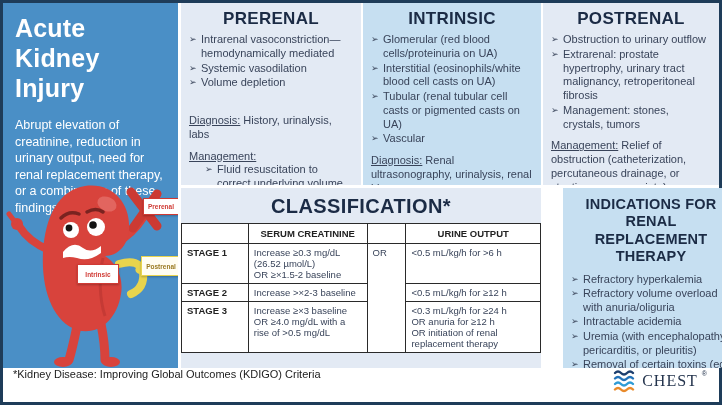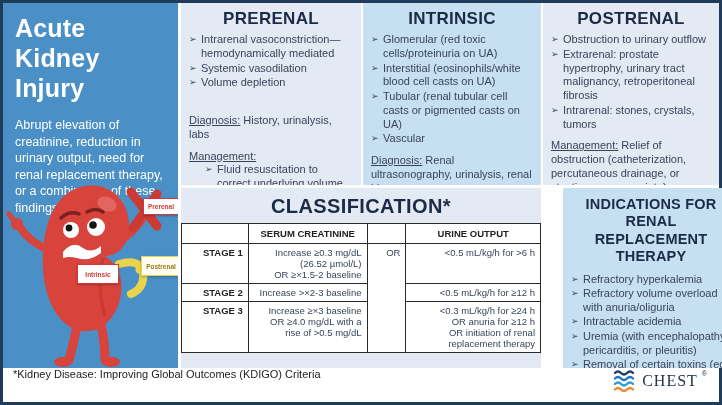--- a/index.html
+++ b/index.html
@@ -33,21 +33,21 @@
   .bm{flex:0 0 12px;font-size:9px;padding-top:1px;color:#39445a;}
   .bt{flex:1;}
   .indent{margin-left:16px;}
   .u{text-decoration:underline;margin-right:3px;}
   .dxblock{margin-top:8px;}
   .dx-gap-lg{margin-top:24px;}
 
   
   .class-title{font-size:20px;font-weight:bold;color:#1b2b45;text-align:center;margin:7px 0 5px 0;letter-spacing:.4px;}
   table.kdigo{border-collapse:collapse;margin:0 auto;background:#ffffff;font-size:9.5px;color:#39445a;}
-  table.kdigo td,table.kdigo th{border:1.2px solid #2a2a2a;padding:3px 5px;vertical-align:top;text-align:right;}
+  table.kdigo td,table.kdigo th{border:1.2px solid #2a2a2a;padding:3px 5px;vertical-align:top;text-align:left;}
   table.kdigo th{font-weight:bold;text-align:center;color:#222;font-size:9.5px;padding:4px 8px;}
   td.stage{font-weight:bold;text-align:center;vertical-align:middle;width:50px;color:#222;}
   td.serum{width:102px;}
   td.orcell{width:22px;text-align:center;vertical-align:middle;font-weight:normal;}
   td.urine{width:118px;}
   .pre{white-space:pre-line;}
 
   
   .ind-title{font-size:14.5px;font-weight:bold;color:#1b2b45;text-align:center;line-height:1.2;margin:8px 6px 7px 6px;letter-spacing:.2px;}
   .p-indic .pbody{font-size:11px;line-height:1.24;}
@@ -136,21 +136,21 @@
         
       </div>
     </div>
   </div>
 
   <div class="panel mid p-intrinsic">
     <div class="ptitle">INTRINSIC</div>
     <div class="pbody">
       <div class="bullet">
             <span class="bm">➢</span>
-            <span class="bt">Glomerular (red toxic cells/proteinuria on UA)</span>
+            <span class="bt">Glomerular (red blood cells/proteinuria on UA)</span>
           </div>
       <div class="bullet">
             <span class="bm">➢</span>
             <span class="bt">Interstitial (eosinophils/white blood cell casts on UA)</span>
           </div>
       <div class="bullet">
             <span class="bm">➢</span>
             <span class="bt">Tubular (renal tubular cell casts or pigmented casts on UA)</span>
           </div>
       <div class="bullet">
@@ -170,21 +170,21 @@
       <div class="bullet">
             <span class="bm">➢</span>
             <span class="bt">Obstruction to urinary outflow</span>
           </div>
       <div class="bullet">
             <span class="bm">➢</span>
             <span class="bt">Extrarenal: prostate hypertrophy, urinary tract malignancy, retroperitoneal fibrosis</span>
           </div>
       <div class="bullet">
             <span class="bm">➢</span>
-            <span class="bt">Intrarenal: stones, crystals, tumors</span>
+            <span class="bt">Management: stones, crystals, tumors</span>
           </div>
       <div class="dxblock">
         <span class="u">Management:</span><span>Relief of obstruction (catheterization, percutaneous drainage, or stenting as appropriate)</span>
       </div>
     </div>
   </div>
 
   <div class="panel light p-class">
     <div class="class-title">CLASSIFICATION*</div>
     <table class="kdigo">

